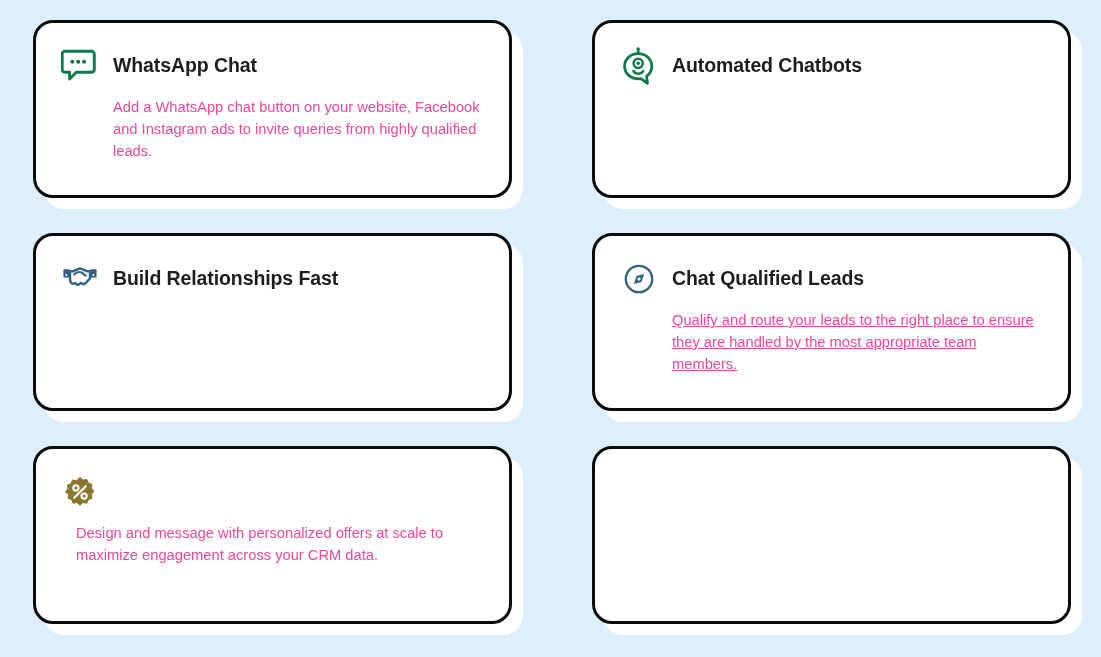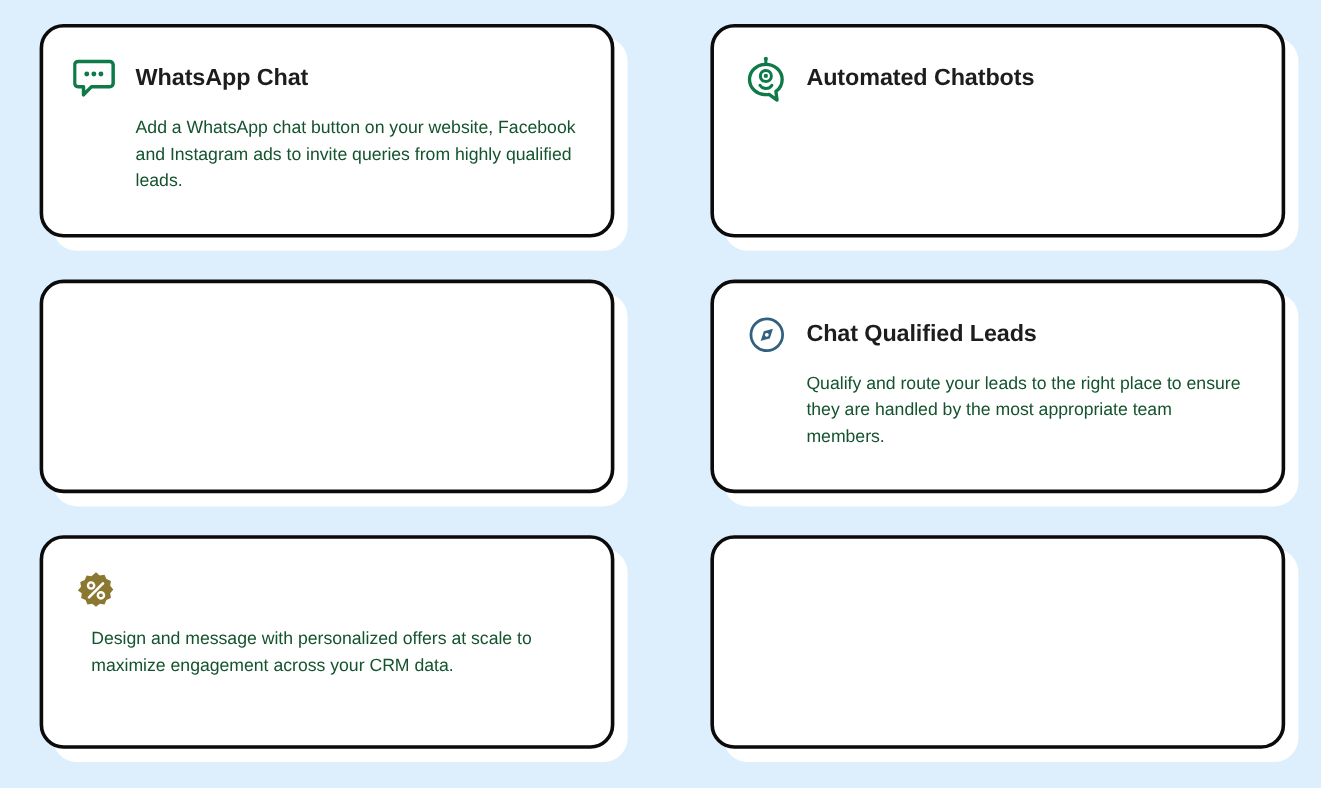--- a/index.html
+++ b/index.html
@@ -87,29 +87,29 @@
     letter-spacing: -0.1px;
     line-height: 1.1;
     white-space: nowrap;
   }
 
   .card-body {
     margin-top: 10px;
     margin-left: 53px;
     font-size: 14.7px;
     line-height: 22px;
-    color: #14532d;
+    color: #ec4899;
     max-width: 392px;
   }
 
   
   .card-wrap.c0 .card-body { max-width: 372px; }
   .card-wrap.c1 .card-body { max-width: 392px; }
   .card-wrap.c2 .card-body { max-width: 392px; }
-  .card-wrap.c3 .card-body { max-width: 396px; }
+  .card-wrap.c3 .card-body { max-width: 396px; text-decoration: underline; }
   .card-wrap.c4 .card-body { max-width: 390px; margin-left: 16px; }
   .card-wrap.c5 .card-body { max-width: 396px; }
 </style>
 </head>
 <body>
 
 <div class="feature-grid">
 
   <div class="card-wrap c0">
     <div class="card">
@@ -141,20 +141,33 @@
             <path d="M11.4 24.1c1.3 1.8 3 2.7 4.9 2.7s3.6-.9 4.9-2.7" stroke="#0e7a48" stroke-width="2.5" stroke-linecap="round"></path>
           </svg>
         </span>
         <span class="card-title">Automated Chatbots</span>
       </div>
     </div>
   </div>
 
   <div class="card-wrap c2">
     <div class="card">
+      <div class="card-head">
+        <span class="card-icon">
+          <svg width="34" height="26" viewBox="0 0 34 26" fill="none">
+            <rect x="0.4" y="3.2" width="6.6" height="8.2" rx="1" fill="#33607f"></rect>
+            <circle cx="3.3" cy="8.9" r="1" fill="#ffffff"></circle>
+            <rect x="27" y="3.2" width="6.6" height="8.2" rx="1" fill="#33607f"></rect>
+            <circle cx="30.4" cy="8.9" r="1" fill="#ffffff"></circle>
+            <path d="M7 5.2h3.4l5.3-2.4c.9-.4 1.9-.4 2.8 0L23.8 5.2H27v7.2l-4.5 4.9c-.8.9-2.1 1.1-3.1.5l-1.5-.9-1.6 1.2c-1 .8-2.4.7-3.3-.2l-.9-.9-1.3.5c-1.1.4-2.4 0-3-1L7 13.6V5.2Z" fill="none" stroke="#33607f" stroke-width="2.4" stroke-linejoin="round"></path>
+            <path d="M11.2 8.6c1.6-1.7 3.3-2.6 5-2.6 1.1 0 2.2.4 3.3 1.2l3.3 2.5" stroke="#33607f" stroke-width="2.2" stroke-linecap="round"></path>
+          </svg>
+        </span>
+        <span class="card-title">Build Relationships Fast</span>
+      </div>
     </div>
   </div>
 
   <div class="card-wrap c3">
     <div class="card">
       <div class="card-head">
         <span class="card-icon">
           <svg width="30" height="30" viewBox="0 0 30 30" fill="none">
             <circle cx="15" cy="15" r="13.2" stroke="#33607f" stroke-width="2.3"></circle>
             <path d="M20.1 9.9 17.5 18 9.9 20.1l2.6-8.1 7.6-2.1Z" fill="#33607f"></path>

